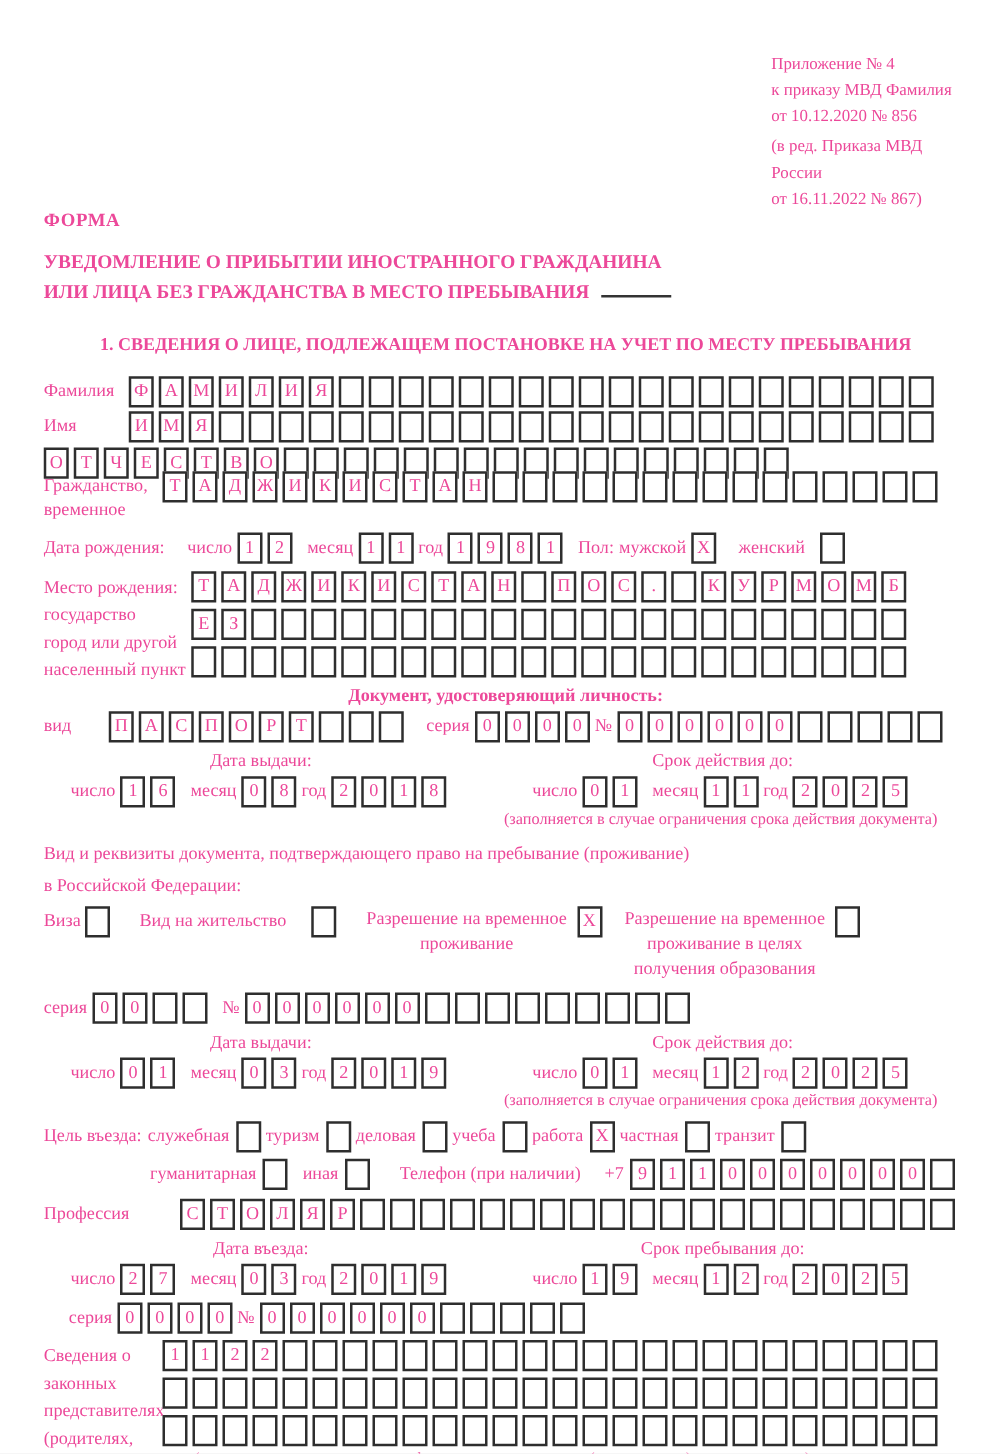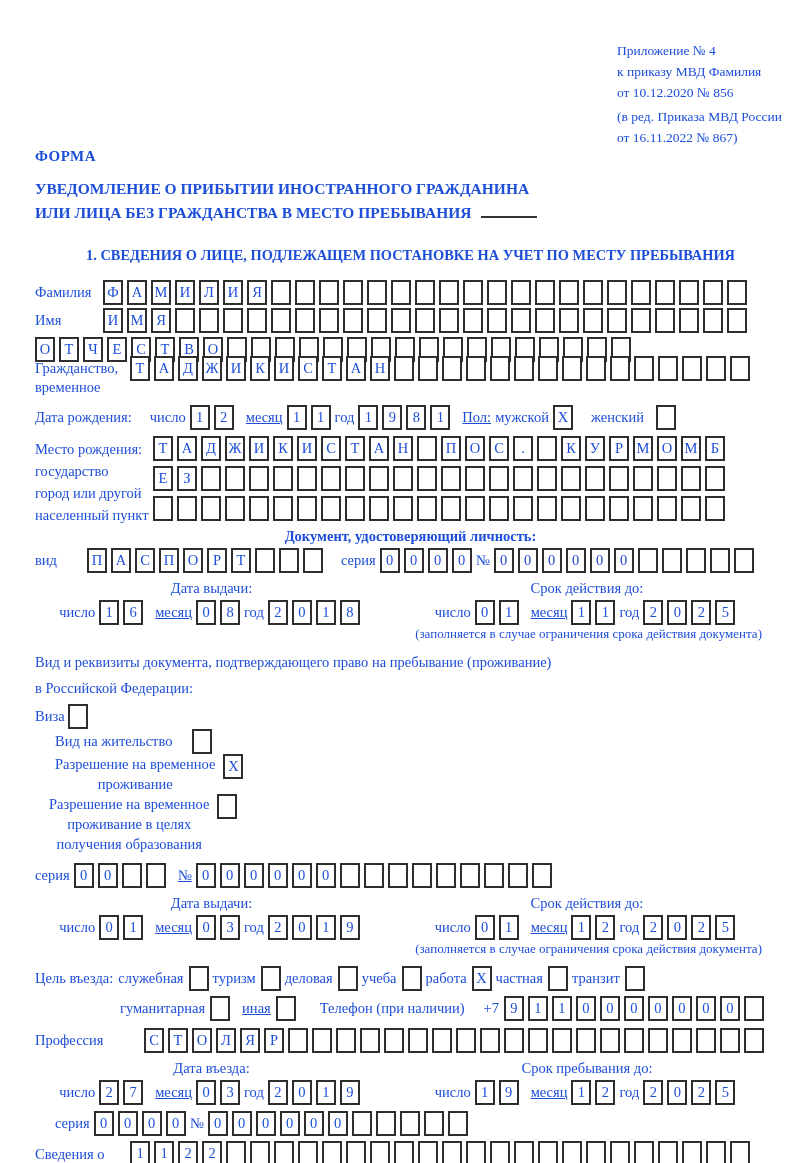--- a/index.html
+++ b/index.html
@@ -1,20 +1,20 @@
 <!DOCTYPE html>
 <html><head>
 <meta charset="utf-8">
 <style>
   * { box-sizing: border-box; }
   html, body { margin: 0; padding: 0; background: #e9e9e9; }
   .page {
     width: 800px; height: 1163px; margin: 0 auto; background: #ffffff;
-    font-family: "Liberation Serif", serif; color: #1d4ed8;
-    padding: 40px 14px 0 35px; overflow: hidden; position: relative;
+    font-family: "Liberation Serif", serif; color: #ec4899;
+    padding: 40px 26px 0 35px; overflow: hidden; position: relative;
   }
   .ref-block { margin-left: 582px; font-size: 13.5px; line-height: 21px; }
   .ref-gap { height: 3px; }
   .forma-line { padding-right: 28px; font-weight: bold; font-size: 15px; margin-top: 0; letter-spacing: .5px; }
   .doc-title { text-align: left; font-weight: bold; font-size: 15.5px; line-height: 24px; margin-top: 12px; }
   .blank { display: inline-block; width: 56px; border-bottom: 2px solid #333; height: 12px; margin-left: 10px; }
   .sec1 { font-weight: bold; font-size: 14.4px; margin-top: 22px; text-align: center; }
   .rows { margin-top: 16px; }
   .row { display: flex; align-items: flex-start; }
   .lbl { font-size: 14.5px; line-height: 25px; flex-shrink: 0; }
@@ -29,28 +29,28 @@
   .w-migr { width: 150px; }
   .w-svod { width: 95px; }
   .boxes { white-space: nowrap; display: inline-block; }
   .box {
     display: inline-block; width: 20px; height: 25px; border: 2px solid #2e2e2e;
     margin-right: 4px; text-align: center; font-size: 14.5px; line-height: 21px;
     vertical-align: top; background: #fff;
   }
   .boxrow { margin-bottom: 5px; }
   .inline-lbl { font-size: 14.5px; line-height: 25px; margin-right: 4px; }
-  .ml8 { margin-left: 8px; text-decoration: underline; } .ml14 { margin-left: 14px; } .ml20 { margin-left: 20px; }
+  .ml8 { margin-left: 8px; } .ml14 { margin-left: 14px; } .ml20 { margin-left: 20px; }
   .dates { display: flex; margin-top: 6px; }
   .half-l { width: 47%; } .half-r { width: 53%; }
   .date-h { text-align: center; font-size: 14.5px; line-height: 19px; }
   .date-l { display: flex; justify-content: center; margin-top: 2px; }
   .small-note { font-size: 13px; text-align: right; padding-right: 24px; margin-top: 1px; }
   .intro { font-size: 14.5px; line-height: 26px; margin-top: 7px; }
-  .cb-row { display: flex; align-items: flex-start; margin-top: 3px; flex-direction: column; }
+  .cb-row { display: flex; align-items: flex-start; margin-top: 3px; }
   .cb-item { display: flex; align-items: flex-start; }
   .cb-lbl { font-size: 14.5px; line-height: 20px; text-align: center; }
   .cb-lbl-top { font-size: 14.5px; line-height: 25px; }
   .purpose-row { display: flex; align-items: flex-start; margin-top: 9px; flex-wrap: nowrap; }
   .p-lbl { font-size: 14.5px; line-height: 25px; margin-right: 5px; }
   .bottom-note { font-size: 13.5px; margin-left: 150px; margin-top: 2px; }
 </style>
 </head>
 <body>
 

